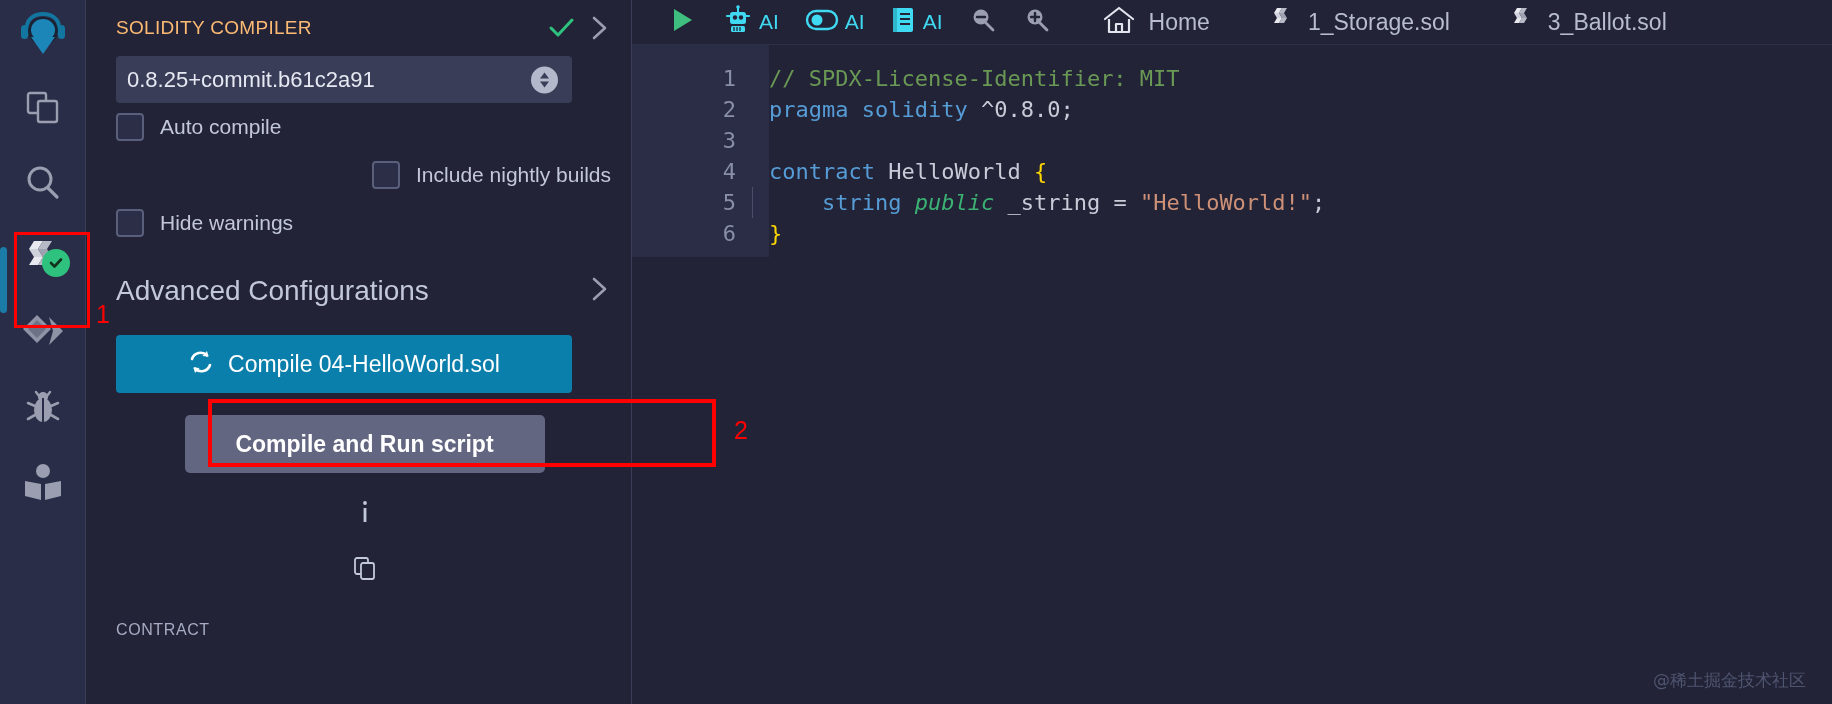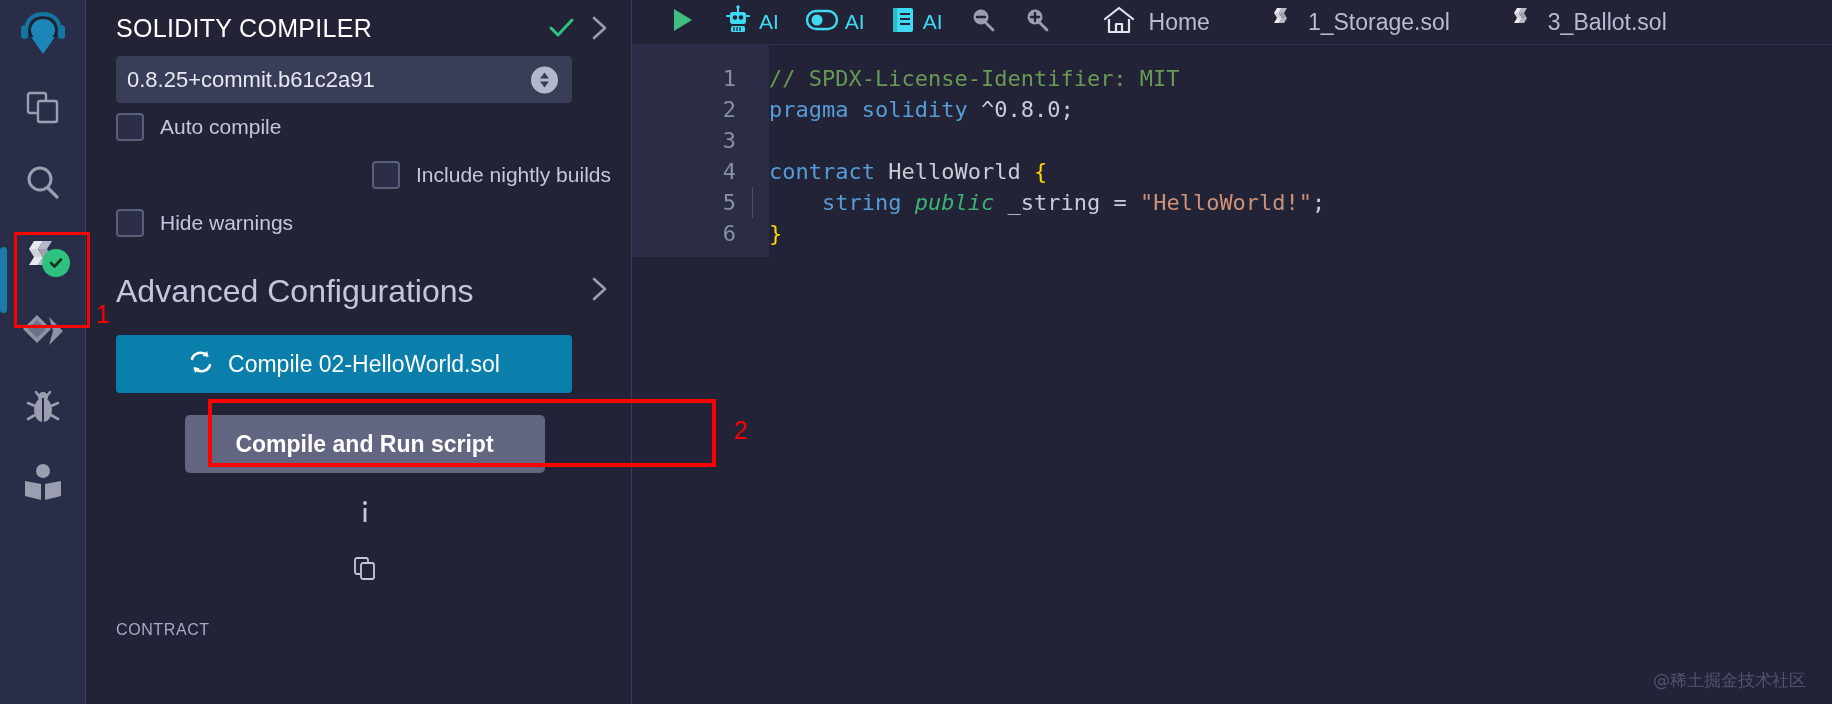--- a/index.html
+++ b/index.html
@@ -78,22 +78,22 @@
     position: relative;
     padding: 0 18px;
   }
   .panel-header {
     display: flex; align-items: center;
     height: 50px;
     padding-left: 12px;
     padding-top: 6px;
   }
   .panel-title {
-    font-size: 25px;
-    color: #ffffff;
+    font-size: 19px;
+    color: #fdba74;
     letter-spacing: 0.3px;
     flex: 1;
   }
   .hdr-icon { margin-left: 10px; display: flex; align-items: center; }
 
   .row-compiler-label {
     display: flex; align-items: center;
     gap: 14px;
     padding: 10px 0 8px 12px;
   }
@@ -141,21 +141,21 @@
     flex: 0 0 28px;
   }
   .cbox-label { font-size: 21px; color: #c3c7da; }
 
   .adv-config {
     display: flex; align-items: center;
     margin-left: 12px;
     height: 60px;
     margin-top: 14px;
   }
-  .adv-title { font-size: 32px; color: #c3c7da; flex: 1; }
+  .adv-title { font-size: 28px; color: #c3c7da; flex: 1; }
 
   .compile-btn {
     margin-left: 12px;
     margin-top: 14px;
     width: 456px; height: 58px;
     background: #0b7fab;
     border-radius: 4px;
     display: flex; align-items: center; justify-content: center;
     gap: 14px;
     cursor: pointer;
@@ -437,21 +437,21 @@
 
     <div class="compile-btn">
       <span>
         <svg width="26" height="26" viewBox="0 0 26 26">
           <path d="M4 10 A9 9 0 0 1 19 6.5" fill="none" stroke="#ffffff" stroke-width="2.6" stroke-linecap="round"></path>
           <path d="M22 16 A9 9 0 0 1 7 19.5" fill="none" stroke="#ffffff" stroke-width="2.6" stroke-linecap="round"></path>
           <path d="M19 2 L20.5 7.5 L14.5 7" fill="#ffffff"></path>
           <path d="M7 24 L5.5 18.5 L11.5 19" fill="#ffffff"></path>
         </svg>
       </span>
-      <span class="compile-btn-label">Compile 02-HelloWorld.sol</span>
+      <span class="compile-btn-label">Compile 04-HelloWorld.sol</span>
     </div>
     <div class="compile-highlight-box"></div>
     <span class="annot-num" style="left:648px; top:416px;">2</span>
 
     <div class="runscript-row">
       <span class="runscript-btn">
         <span class="runscript-label">Compile and Run script</span>
       </span>
       <span class="mini-icon">
         <svg width="20" height="26" viewBox="0 0 20 26">

